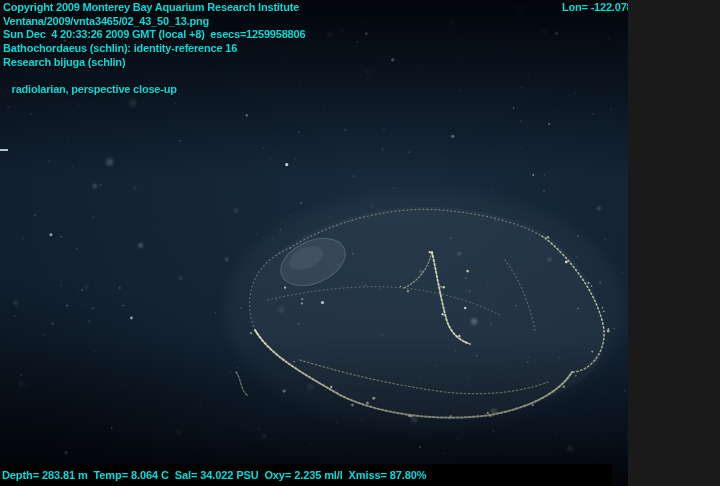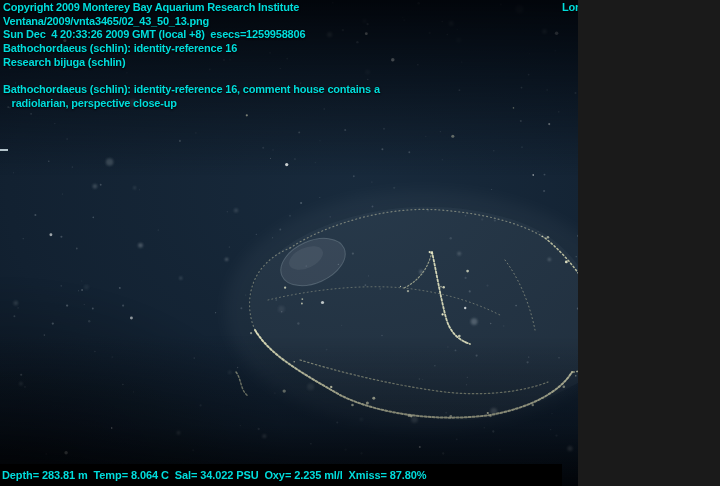--- a/index.html
+++ b/index.html
@@ -1,17 +1,17 @@
 <!DOCTYPE html>
 <html style="--ov: #00dcdc; --footer-bg: #000000;"><head>
 <meta charset="utf-8">
 <style>
   html,body{margin:0;padding:0;background:#1a1a1a;}
   .frame{
-    position:relative;width:578px;height:486px;overflow:hidden;
+    position:relative;width:628px;height:486px;overflow:hidden;
     background:
       radial-gradient(920px 620px at 62% 40%, #182a3c 0%, #122131 38%, #0c1826 62%, #071322 82%, #050d18 100%);
     font-family:"Liberation Sans", sans-serif;
   }
   .layer{position:absolute;inset:0;pointer-events:none;}
   .shade-top{background:linear-gradient(180deg, rgba(0,2,6,.88) 0px, rgba(0,4,10,.55) 70px, rgba(5,12,22,0) 175px);}
   .shade-bottom{background:linear-gradient(0deg, rgba(0,1,3,.85) 0px, rgba(2,6,12,.45) 60px, rgba(0,0,0,0) 150px);}
   .shade-corner{background:radial-gradient(420px 300px at 0% 100%, rgba(0,0,0,.55) 0%, rgba(0,0,0,0) 70%);}
   svg.scene{position:absolute;left:0;top:0;}
   .ov{
@@ -434,21 +434,20 @@
 
   <div class="edge-dash"></div>
 
   <div class="ov ov-left" id="ov-left">
       <div class="ov-line">Copyright 2009 Monterey Bay Aquarium Research Institute</div>
       <div class="ov-line">Ventana/2009/vnta3465/02_43_50_13.png</div>
       <div class="ov-line">Sun Dec  4 20:33:26 2009 GMT (local +8)  esecs=1259958806</div>
       <div class="ov-line">Bathochordaeus (schlin): identity-reference 16</div>
       <div class="ov-line">Research bijuga (schlin)</div>
       <div class="ov-line"></div>
-      <div class="ov-line">Bathochordaeus (schlin): identity-reference 16, comment house contains a</div>
       <div class="ov-line">   radiolarian, perspective close-up</div>
     </div>
 
   <div class="ov ov-right" id="ov-right">
       <div class="ov-line">Lon= -122.078258</div>
     </div>
 
   <div class="footer-bar">
     <div class="footer-text" id="footer-text">Depth= 283.81 m  Temp= 8.064 C  Sal= 34.022 PSU  Oxy= 2.235 ml/l  Xmiss= 87.80%</div>
   </div>

